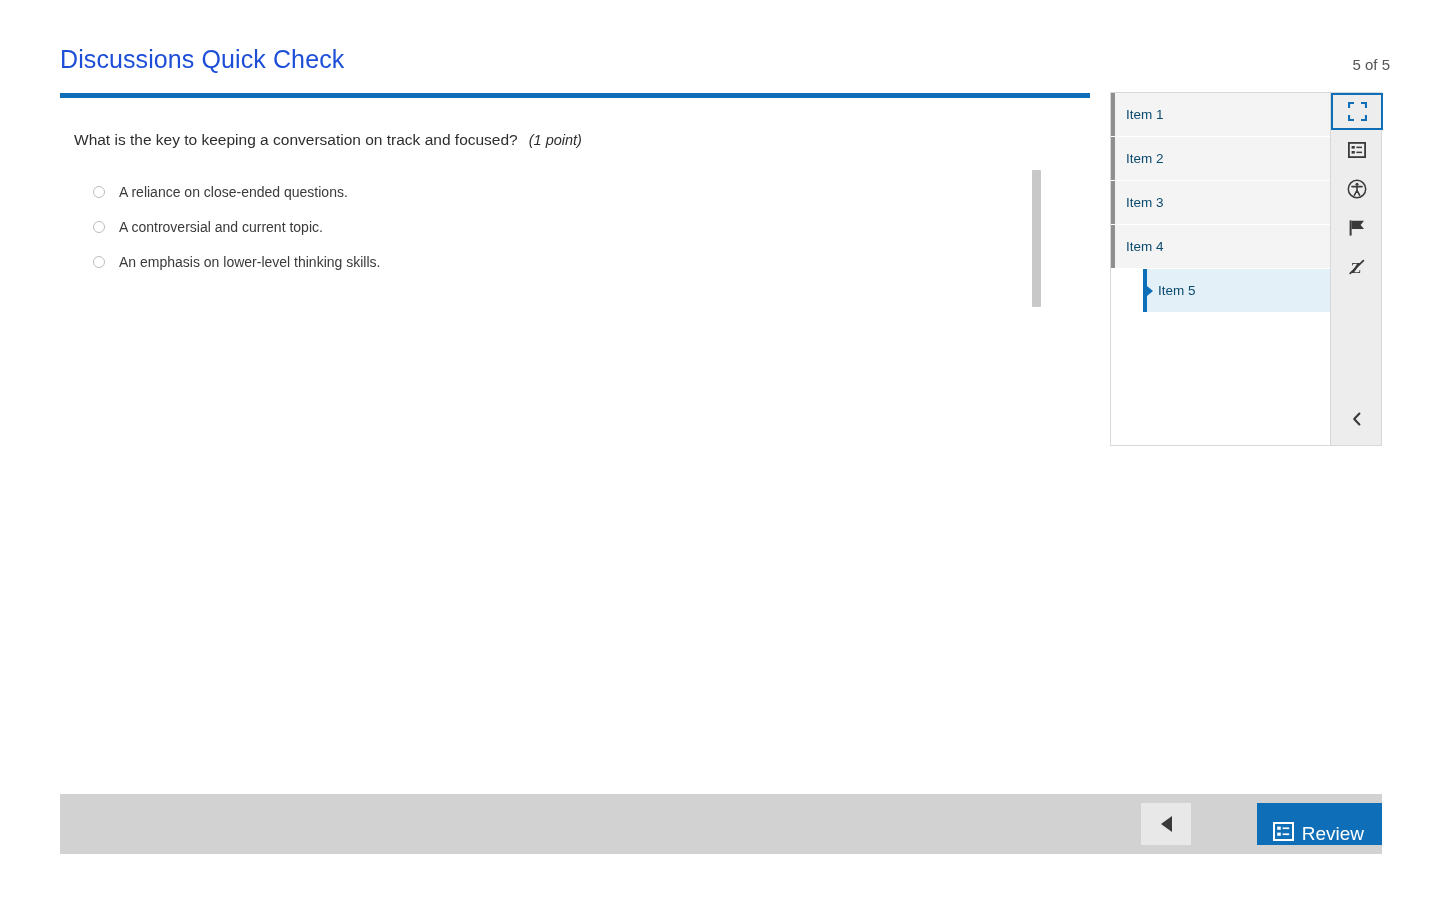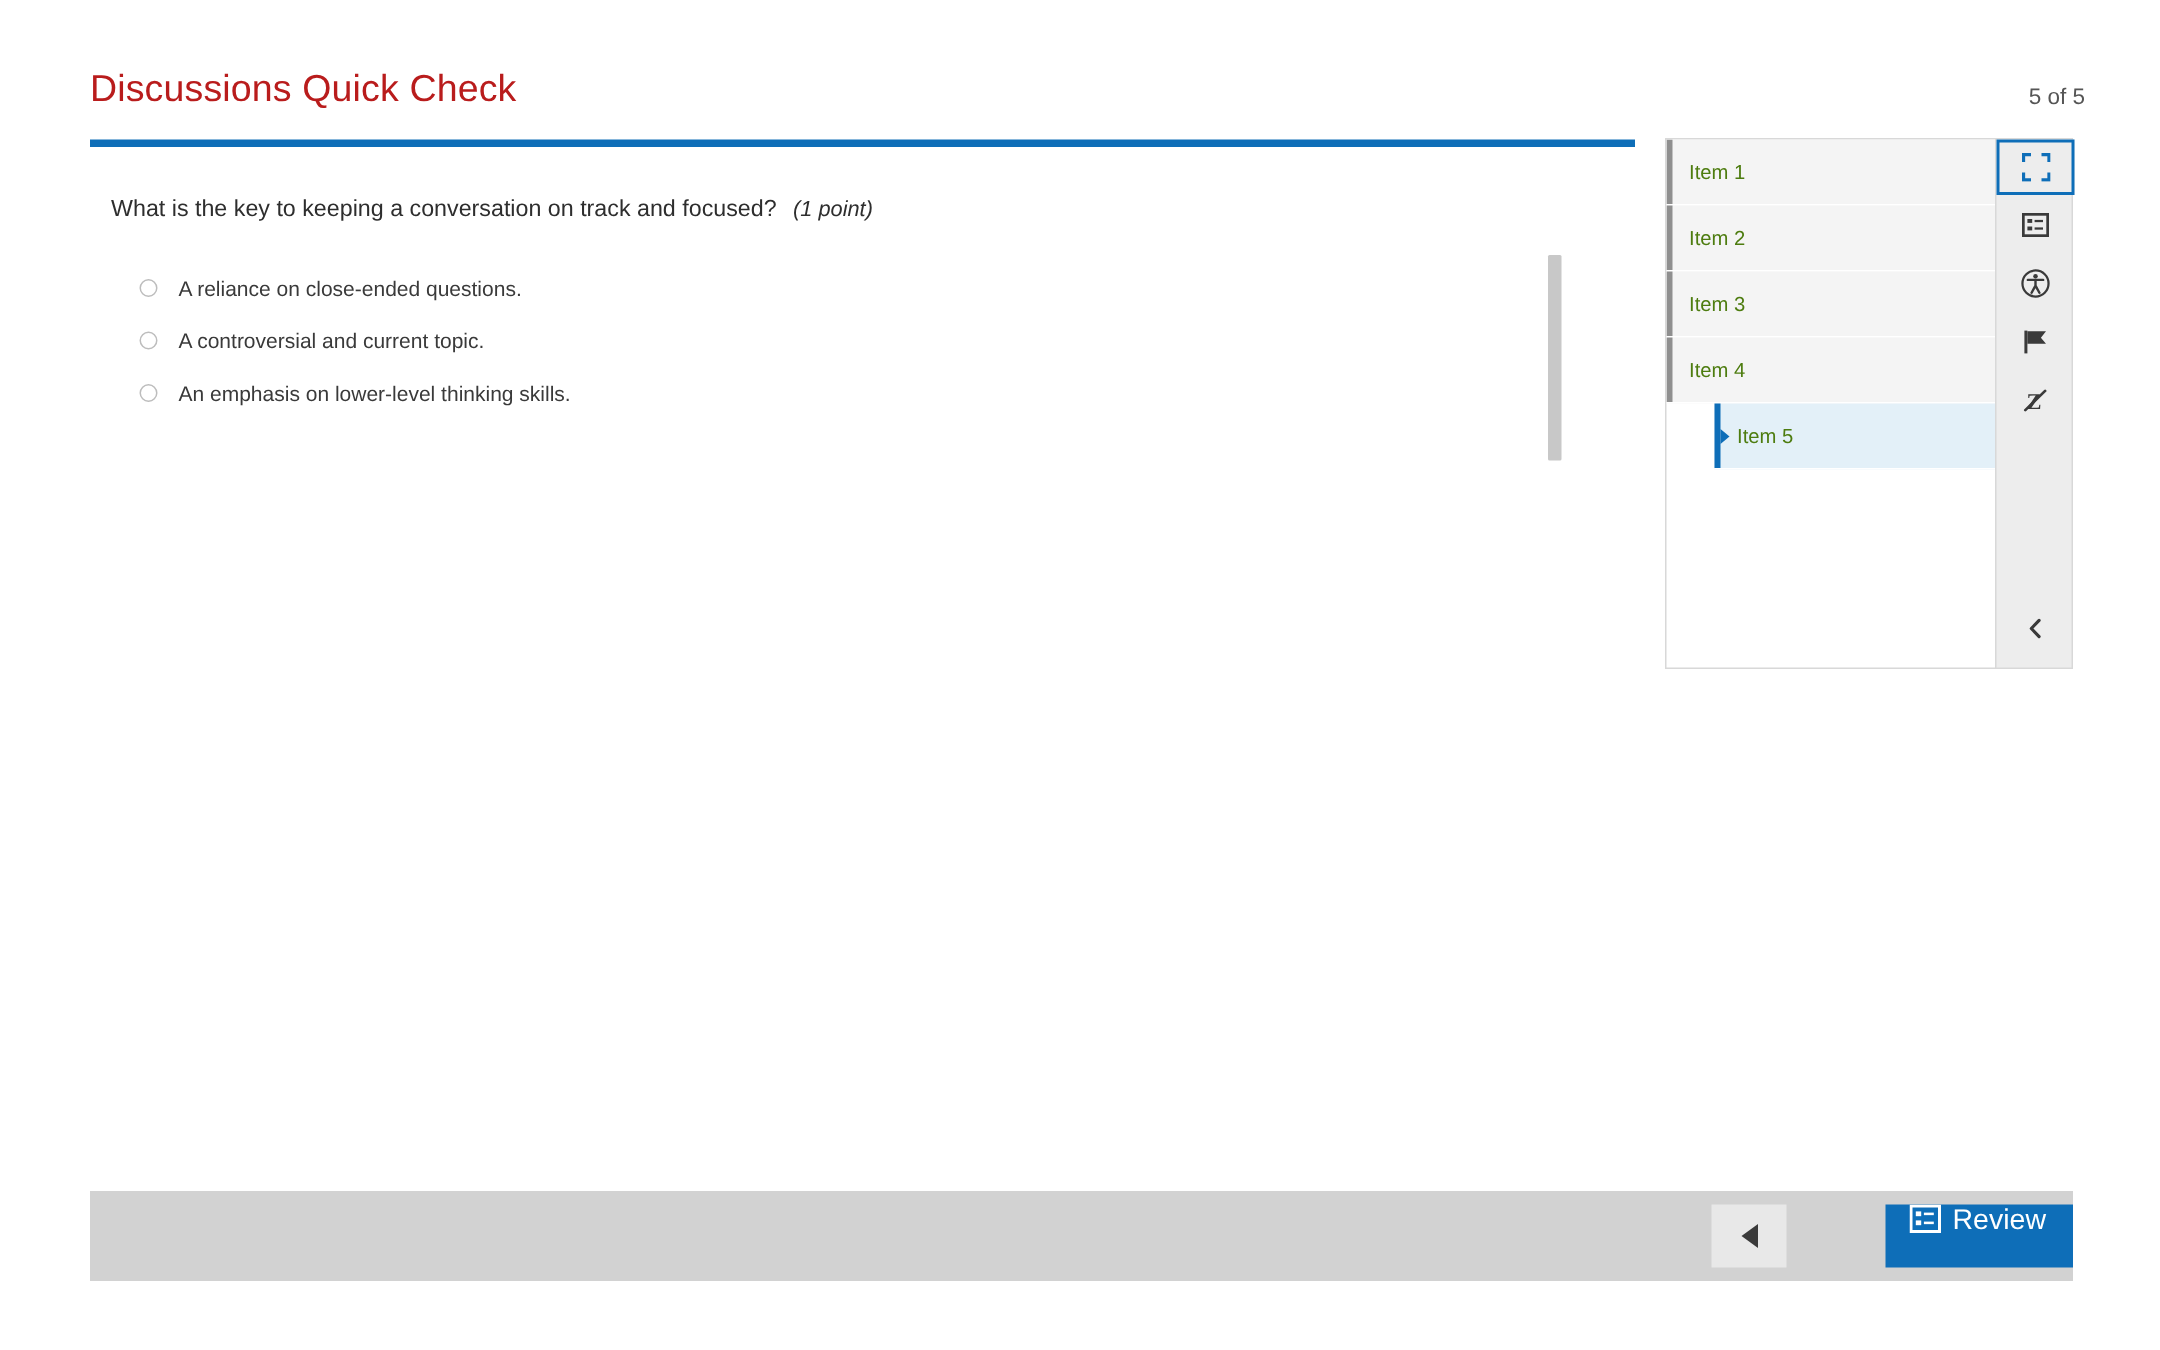--- a/index.html
+++ b/index.html
@@ -23,21 +23,21 @@
   
   .header {
     position: absolute;
     left: 60px;
     top: 44px;
     width: 1030px;
     height: 46px;
   }
   .page-title {
     font-size: 25px;
-    color: #b91c1c;
+    color: #1d4ed8;
     font-weight: 400;
     letter-spacing: .1px;
     line-height: 30px;
     margin: 0;
     white-space: nowrap;
   }
   .item-counter {
     position: absolute;
     right: 50px;
     top: 56px;
@@ -146,21 +146,21 @@
     position: absolute;
     left: 0;
     top: 0;
     width: 4px;
     height: 100%;
     background: #8f8f8f;
   }
   .item-row .item-text {
     margin-left: 15px;
     font-size: 13.5px;
-    color: #4d7c0f;
+    color: #0c4a6e;
     line-height: 18px;
   }
   .item-row.selected {
     background: #E3F0F8;
     margin-left: 32px;
   }
   .item-row.selected .bar {
     background: #0E6EB8;
   }
   .item-row.selected .pointer {
@@ -242,21 +242,21 @@
   }
   .btn-review {
     position: absolute;
     right: 0px;
     top: 9px;
     height: 42px;
     padding: 0 18px 0 16px;
     background: #0E6EB8;
     color: #ffffff;
     display: flex;
-    align-items: flex-start;
+    align-items: flex-end;
     gap: 8px;
     cursor: pointer;
     border: none;
     font-family: "Liberation Sans", sans-serif;
   }
   .btn-review .review-label {
     font-size: 19px;
     line-height: 22px;
     color: #ffffff;
   }

